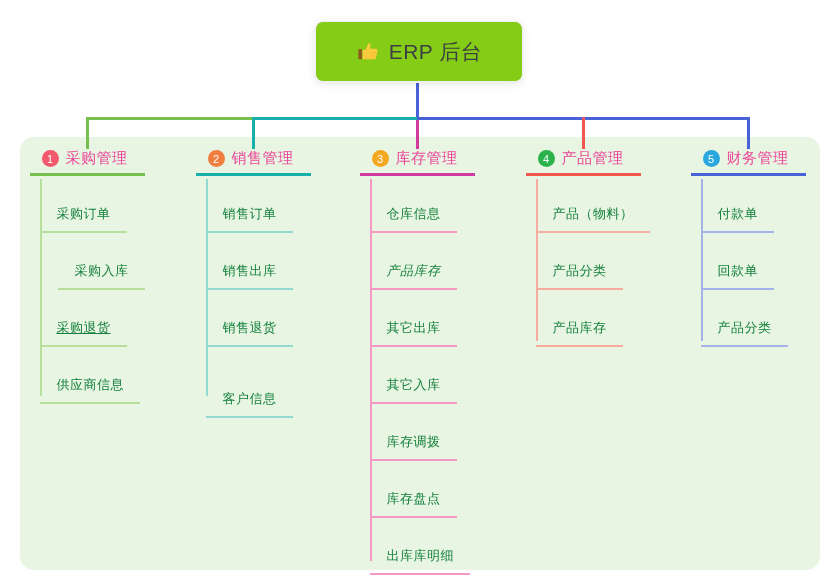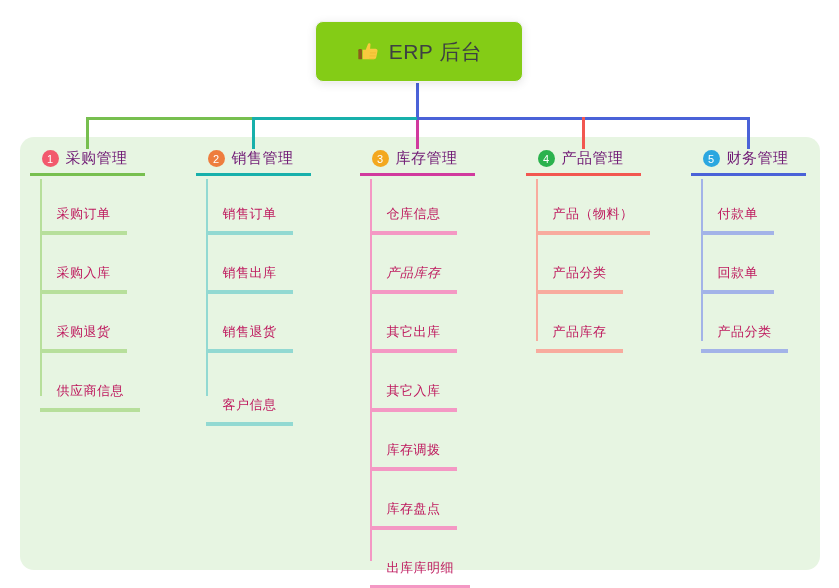--- a/index.html
+++ b/index.html
@@ -21,25 +21,25 @@
   .vline, .hline { position:absolute; }
   .vline { width:3px; }
   .hline { height:3px; }
 
   
   .branch { position:absolute; top:144px; width:170px; }
   .branch-title { position:relative; display:flex; align-items:center; gap:7px;
                   height:32px; padding-left:12px; border-bottom:3px solid #000; width:115px; cursor:default; }
   .badge { width:17px; height:17px; border-radius:50%; color:#fff; font-size:11px;
            display:flex; align-items:center; justify-content:center; flex:0 0 17px; }
-  .branch-label { font-size:15px; color:#701a75; white-space:nowrap; letter-spacing:0.5px; }
+  .branch-label { font-size:15px; color:#ec4899; white-space:nowrap; letter-spacing:0.5px; }
   .spine { position:absolute; left:10px; top:35px; width:2px; }
   .sub-list { position:absolute; left:10px; top:35px; display:flex; flex-direction:column; align-items:flex-start; }
-  .sub-item { margin-top:29px; padding:0 16px 8px 17px; border-bottom:4px solid #be185d;
-              font-size:13px; color:#be185d; white-space:nowrap; letter-spacing:0.5px; }
+  .sub-item { margin-top:29px; padding:0 16px 8px 17px; border-bottom:2px solid #be185d;
+              font-size:13px; color:#15803d; white-space:nowrap; letter-spacing:0.5px; }
   .sub-item:first-child { margin-top:26px; }
 </style>
 </head>
 <body>
 
 <div id="stage">
 
   <div class="panel"></div>
 
   <div id="lines">
@@ -67,22 +67,22 @@
 
   <div id="branches">
       <div class="branch" style="left: 29.5px;">
     <div class="branch-title" style="border-bottom-color: rgb(119, 191, 79);">
       <span class="badge" style="background: rgb(242, 89, 109);">1</span>
       <span class="branch-label">采购管理</span>
     </div>
     <div class="spine" style="background: rgb(183, 223, 155); height: 217px;"></div>
     <div class="sub-list">
           <div class="sub-item" style="border-bottom-color: rgb(183, 223, 155);">采购订单</div>
-          <div class="sub-item" style="border-bottom-color: rgb(183, 223, 155);">采购入库</div>
-          <div class="sub-item" style="border-bottom-color: rgb(183, 223, 155);">采购退货</div>
+          <div class="sub-item" style="border-bottom-color: rgb(183, 223, 155); margin-left: 18px;">采购入库</div>
+          <div class="sub-item" style="border-bottom-color: rgb(183, 223, 155); text-decoration: underline;">采购退货</div>
           <div class="sub-item" style="border-bottom-color: rgb(183, 223, 155);">供应商信息</div>
         </div>
   </div>
       <div class="branch" style="left: 195.5px;">
     <div class="branch-title" style="border-bottom-color: rgb(23, 176, 171);">
       <span class="badge" style="background: rgb(238, 125, 62);">2</span>
       <span class="branch-label">销售管理</span>
     </div>
     <div class="spine" style="background: rgb(146, 217, 210); height: 217px;"></div>
     <div class="sub-list">

